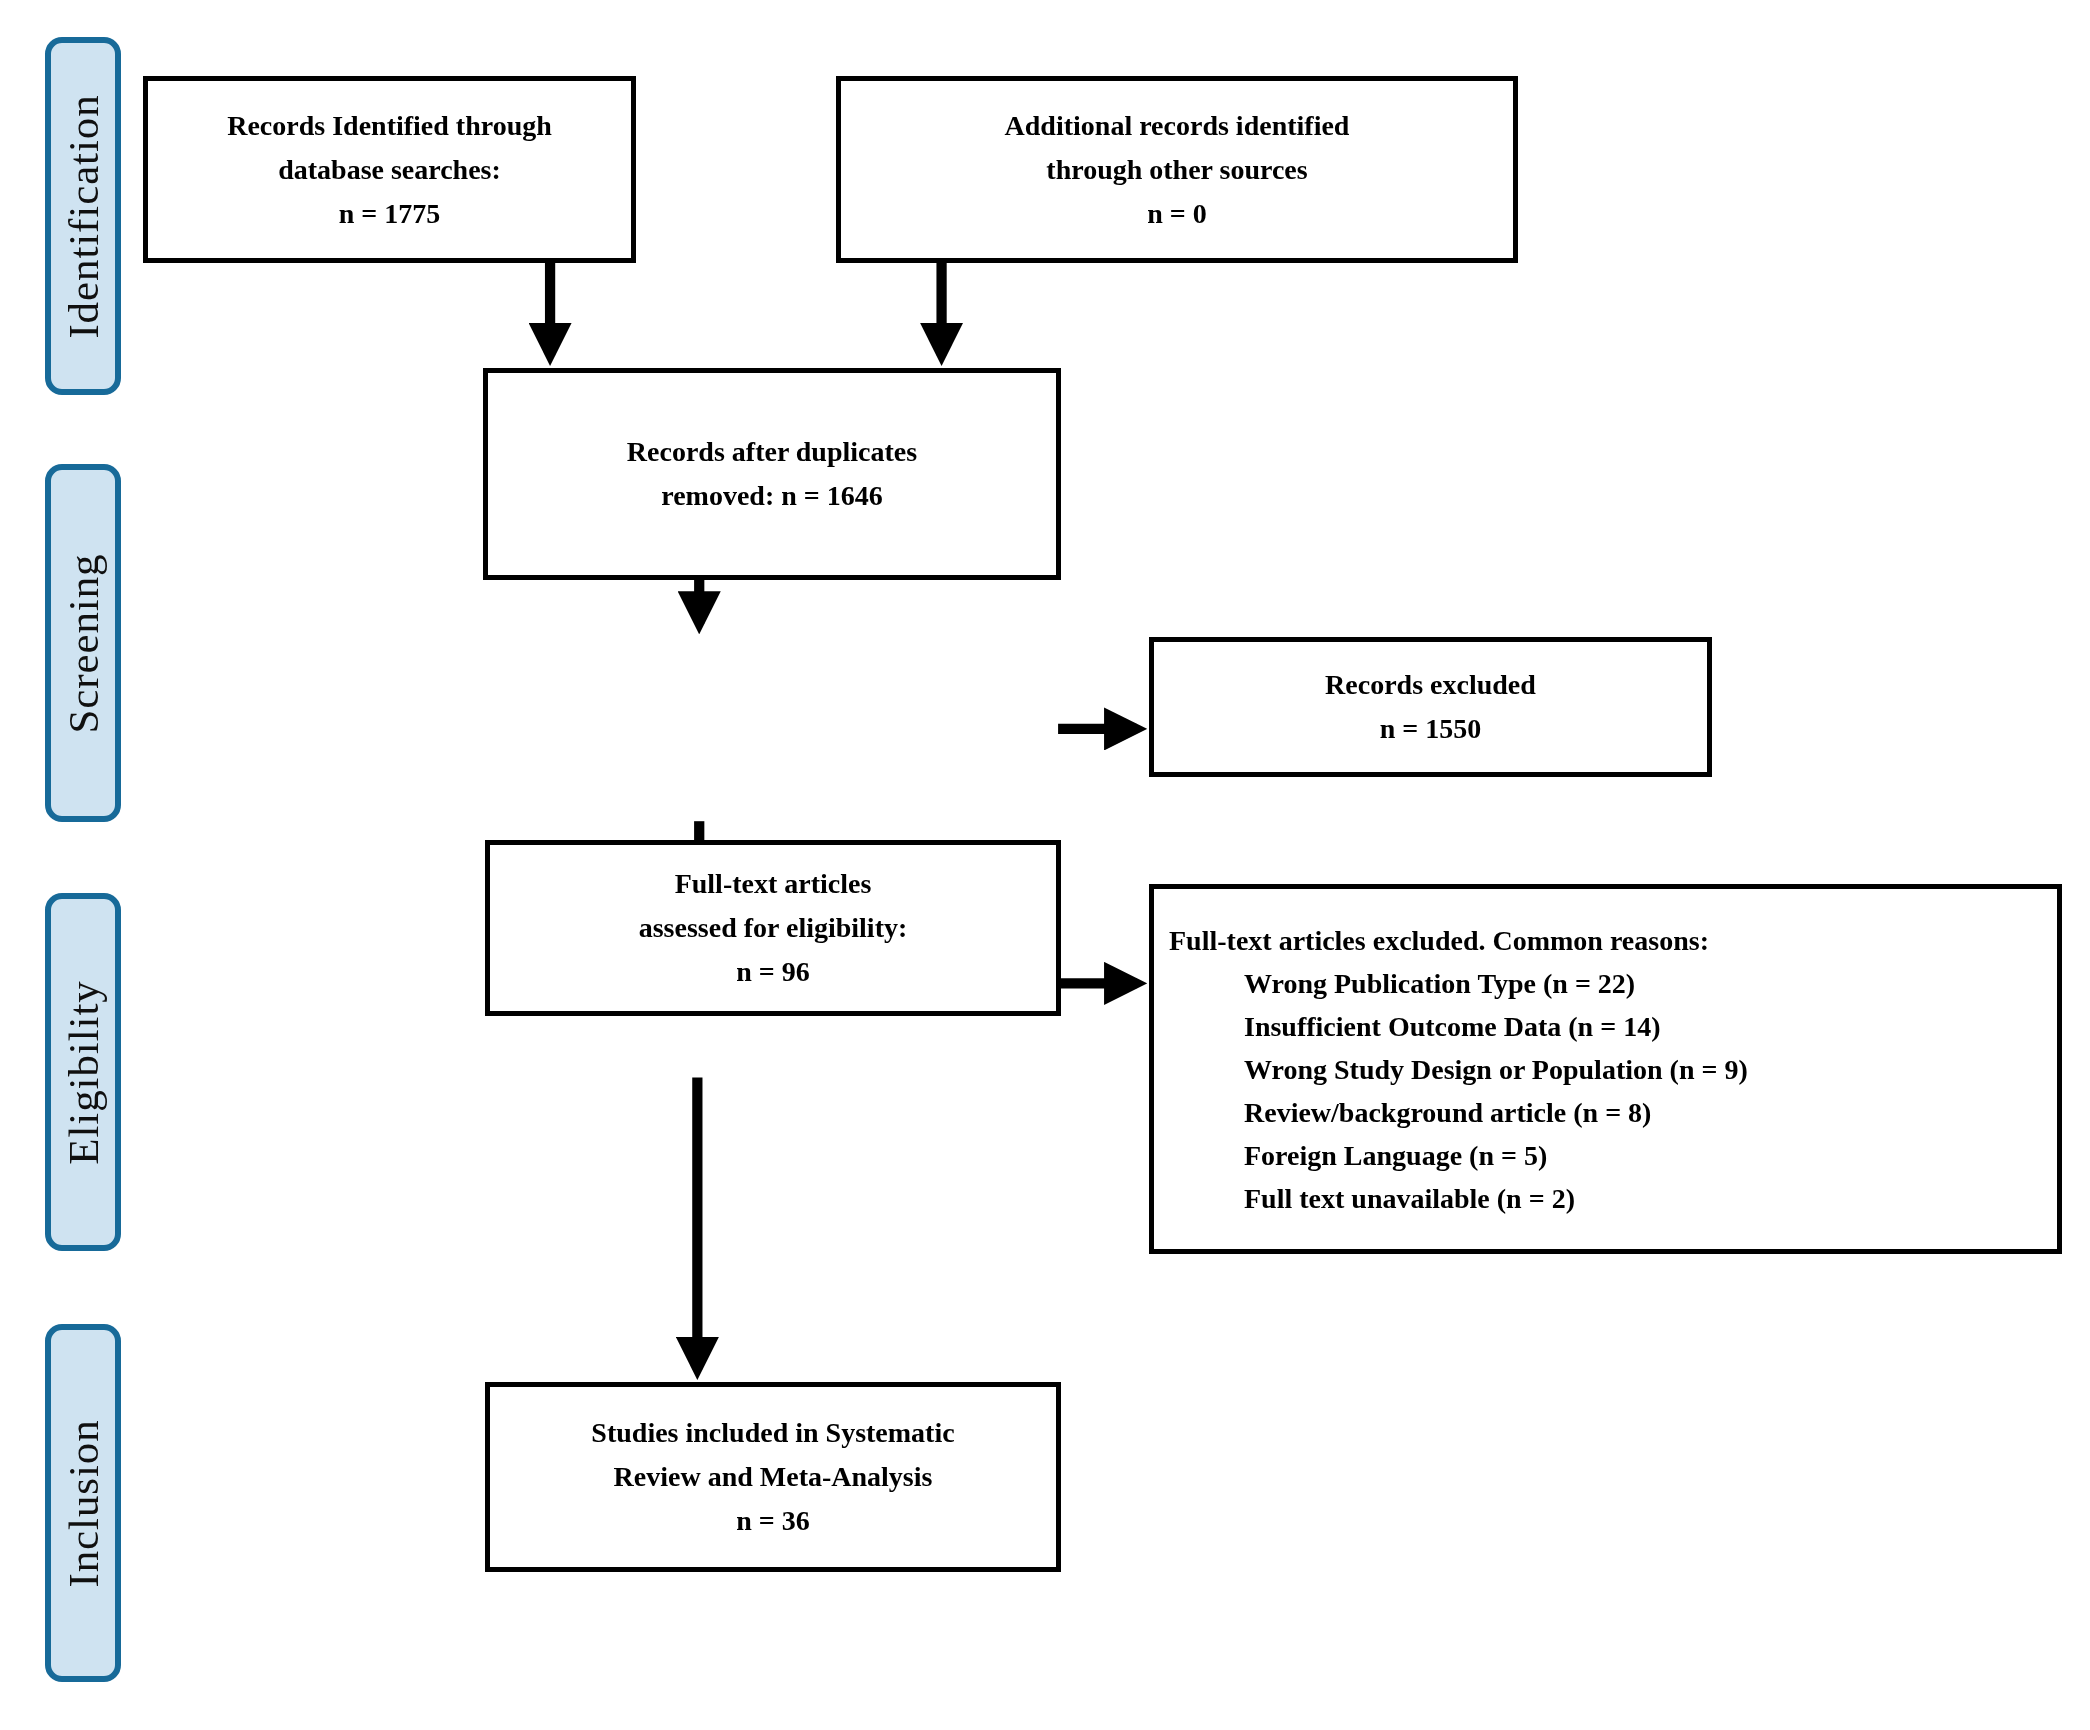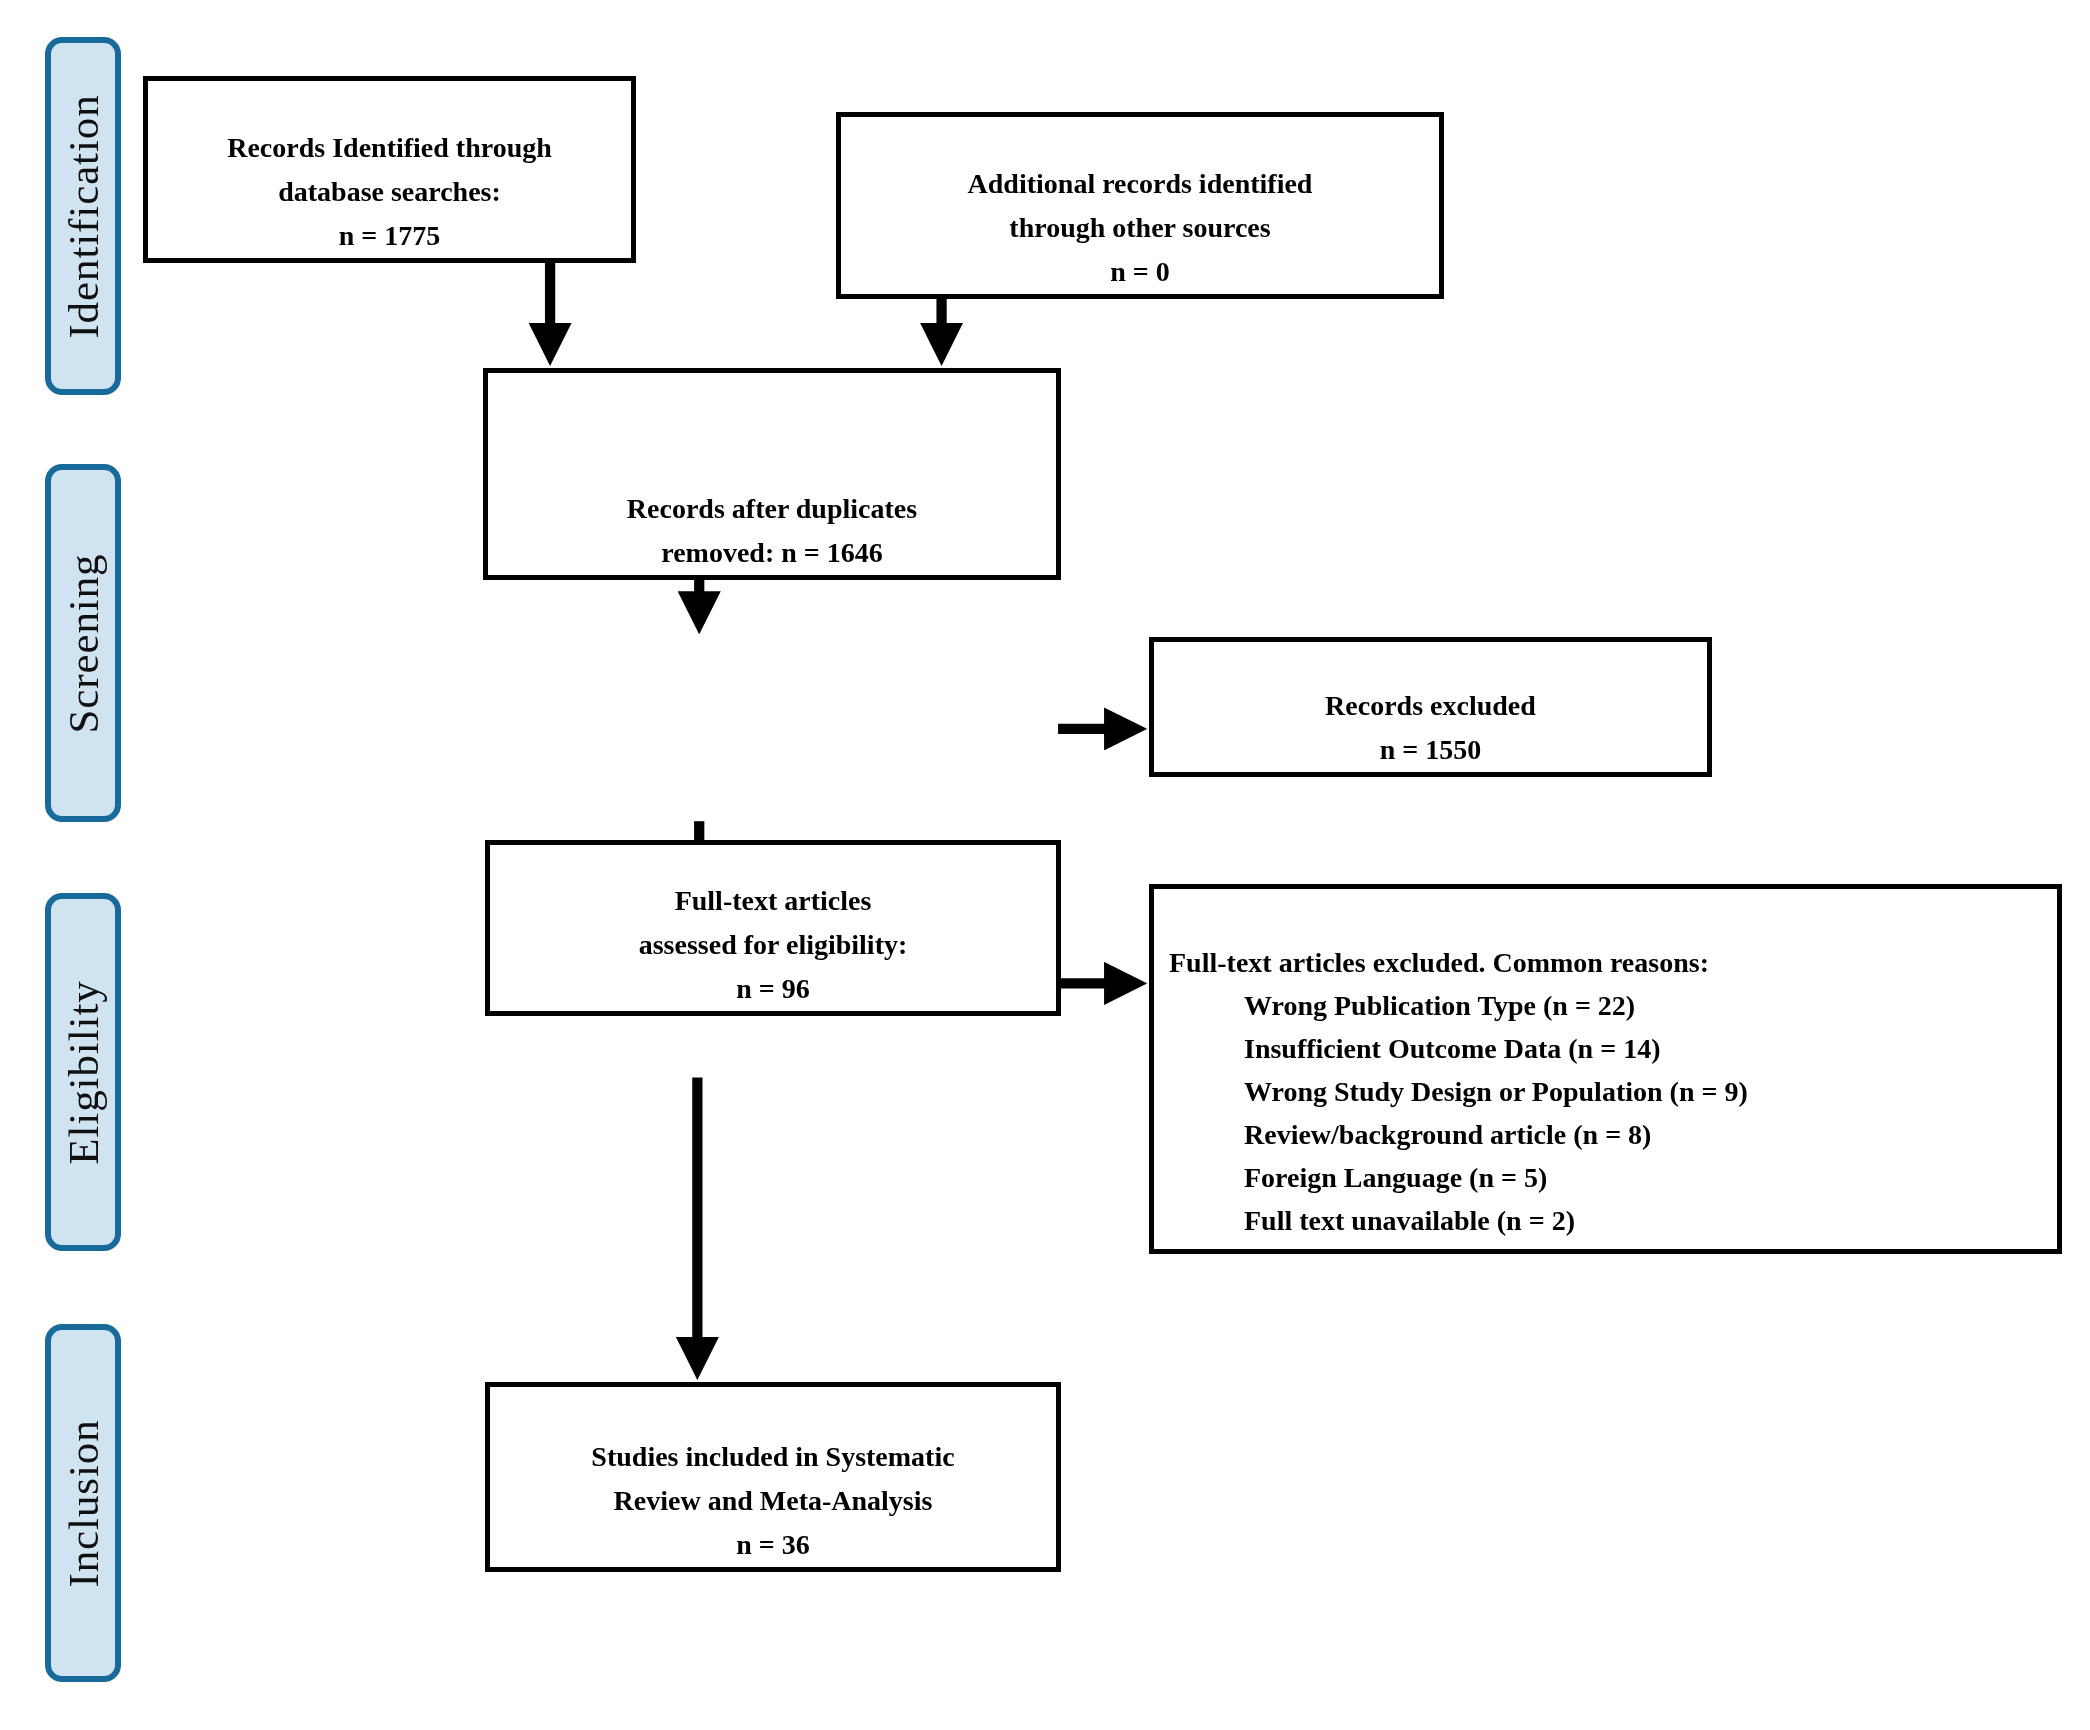--- a/index.html
+++ b/index.html
@@ -45,28 +45,28 @@
   #stage-eligibility{top:893px;}
   #stage-inclusion{top:1324px;}
 
   
   .box{
     position:absolute;
     background:var(--background);
     border:5.6px solid var(--box-border);
     box-sizing:border-box;
     display:flex;flex-direction:column;
-    align-items:center;justify-content:flex-end;
+    align-items:center;justify-content:center;
     text-align:center;
     font-weight:700;
     font-size:28px;
     line-height:44px;
   }
   #box-records-identified{left:143px;top:76px;width:493px;height:187px;}
-  #box-additional-records{left:836px;top:76px;width:608px;height:187px;margin-top:36px;}
+  #box-additional-records{left:836px;top:76px;width:682px;height:187px;}
   #box-duplicates-removed{left:483px;top:368px;width:578px;height:212px;}
   #box-records-screened{left:485px;top:637px;width:576px;height:186px;}
   #box-records-excluded{left:1149px;top:637px;width:563px;height:140px;}
   #box-fulltext-assessed{left:485px;top:840px;width:576px;height:176px;}
   #box-fulltext-excluded{
     left:1149px;top:884px;width:913px;height:370px;
     align-items:flex-start;text-align:left;
     padding:7.5px 9.3px 7.5px 15px;
     line-height:43px;
   }

